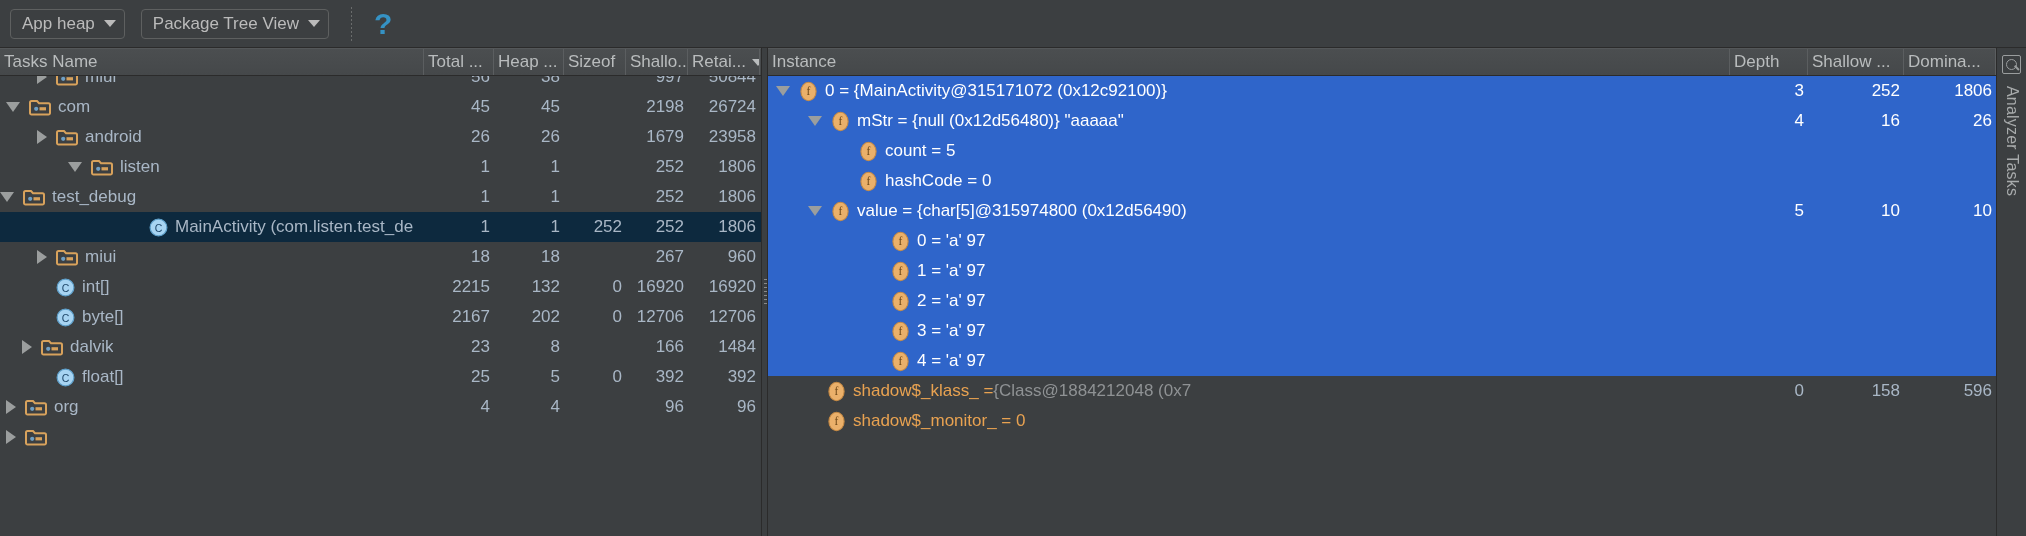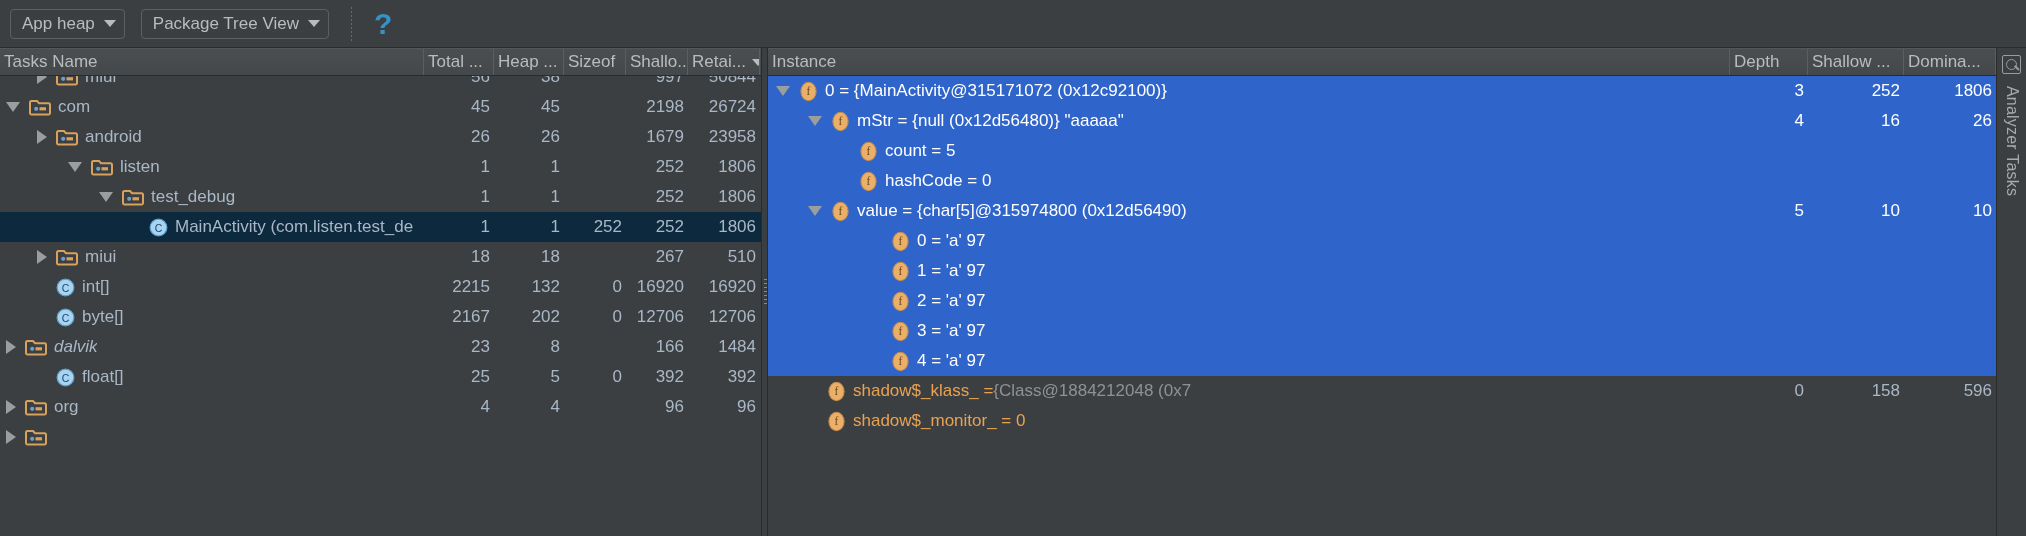--- a/index.html
+++ b/index.html
@@ -263,21 +263,21 @@
                 </svg></span>
               <span class="label">listen</span>
             </div>
             <div class="cell right" style="width: 70px;">1</div>
             <div class="cell right" style="width: 70px;">1</div>
             <div class="cell right" style="width: 62px;"></div>
             <div class="cell right" style="width: 62px;">252</div>
             <div class="cell right" style="width: 72px;">1806</div>
           </div>
           <div class="row">
-            <div class="cell name" style="width: 424px; padding-left: 99px;">
+            <div class="cell name" style="width: 424px; ">
               <span class="twisty open"></span>
               <span class="ico ico-folder"><svg width="22" height="17" viewBox="0 0 22 17">
                   <path d="M1 3.5 A1.5 1.5 0 0 1 2.5 2 H8 l2 2.2 H19.5 A1.5 1.5 0 0 1 21 5.7 V14 A1.5 1.5 0 0 1 19.5 15.5 H2.5 A1.5 1.5 0 0 1 1 14 Z" fill="none" stroke="#d8a25c" stroke-width="2"></path>
                   <circle cx="7.2" cy="9.8" r="2.1" fill="#6f9fc4"></circle>
                   <rect x="10.5" y="8.2" width="6.5" height="3.2" fill="#d8a25c"></rect>
                 </svg></span>
               <span class="label">test_debug</span>
             </div>
             <div class="cell right" style="width: 70px;">1</div>
             <div class="cell right" style="width: 70px;">1</div>
@@ -307,21 +307,21 @@
                   <path d="M1 3.5 A1.5 1.5 0 0 1 2.5 2 H8 l2 2.2 H19.5 A1.5 1.5 0 0 1 21 5.7 V14 A1.5 1.5 0 0 1 19.5 15.5 H2.5 A1.5 1.5 0 0 1 1 14 Z" fill="none" stroke="#d8a25c" stroke-width="2"></path>
                   <circle cx="7.2" cy="9.8" r="2.1" fill="#6f9fc4"></circle>
                   <rect x="10.5" y="8.2" width="6.5" height="3.2" fill="#d8a25c"></rect>
                 </svg></span>
               <span class="label">miui</span>
             </div>
             <div class="cell right" style="width: 70px;">18</div>
             <div class="cell right" style="width: 70px;">18</div>
             <div class="cell right" style="width: 62px;"></div>
             <div class="cell right" style="width: 62px;">267</div>
-            <div class="cell right" style="width: 72px;">510</div>
+            <div class="cell right" style="width: 72px;">960</div>
           </div>
           <div class="row">
             <div class="cell name" style="width: 424px; padding-left: 37px;">
               <span class="twisty none"></span>
               <span class="ico ico-class"><svg width="19" height="19" viewBox="0 0 19 19">
                   <circle cx="9.5" cy="9.5" r="8.4" fill="#a7d4f2" stroke="#5e9fc9" stroke-width="1.2"></circle>
                   <text x="9.5" y="13.6" font-family="Liberation Sans, sans-serif" font-size="10.5" text-anchor="middle" fill="#20486a">C</text>
                 </svg></span>
               <span class="label">int[]</span>
             </div>
@@ -340,21 +340,21 @@
                 </svg></span>
               <span class="label">byte[]</span>
             </div>
             <div class="cell right" style="width: 70px;">2167</div>
             <div class="cell right" style="width: 70px;">202</div>
             <div class="cell right" style="width: 62px;">0</div>
             <div class="cell right" style="width: 62px;">12706</div>
             <div class="cell right" style="width: 72px;">12706</div>
           </div>
           <div class="row">
-            <div class="cell name" style="width: 424px; padding-left: 6px; font-style: italic;">
+            <div class="cell name" style="width: 424px; padding-left: 22px;">
               <span class="twisty closed"></span>
               <span class="ico ico-folder"><svg width="22" height="17" viewBox="0 0 22 17">
                   <path d="M1 3.5 A1.5 1.5 0 0 1 2.5 2 H8 l2 2.2 H19.5 A1.5 1.5 0 0 1 21 5.7 V14 A1.5 1.5 0 0 1 19.5 15.5 H2.5 A1.5 1.5 0 0 1 1 14 Z" fill="none" stroke="#d8a25c" stroke-width="2"></path>
                   <circle cx="7.2" cy="9.8" r="2.1" fill="#6f9fc4"></circle>
                   <rect x="10.5" y="8.2" width="6.5" height="3.2" fill="#d8a25c"></rect>
                 </svg></span>
               <span class="label">dalvik</span>
             </div>
             <div class="cell right" style="width: 70px;">23</div>
             <div class="cell right" style="width: 70px;">8</div>

